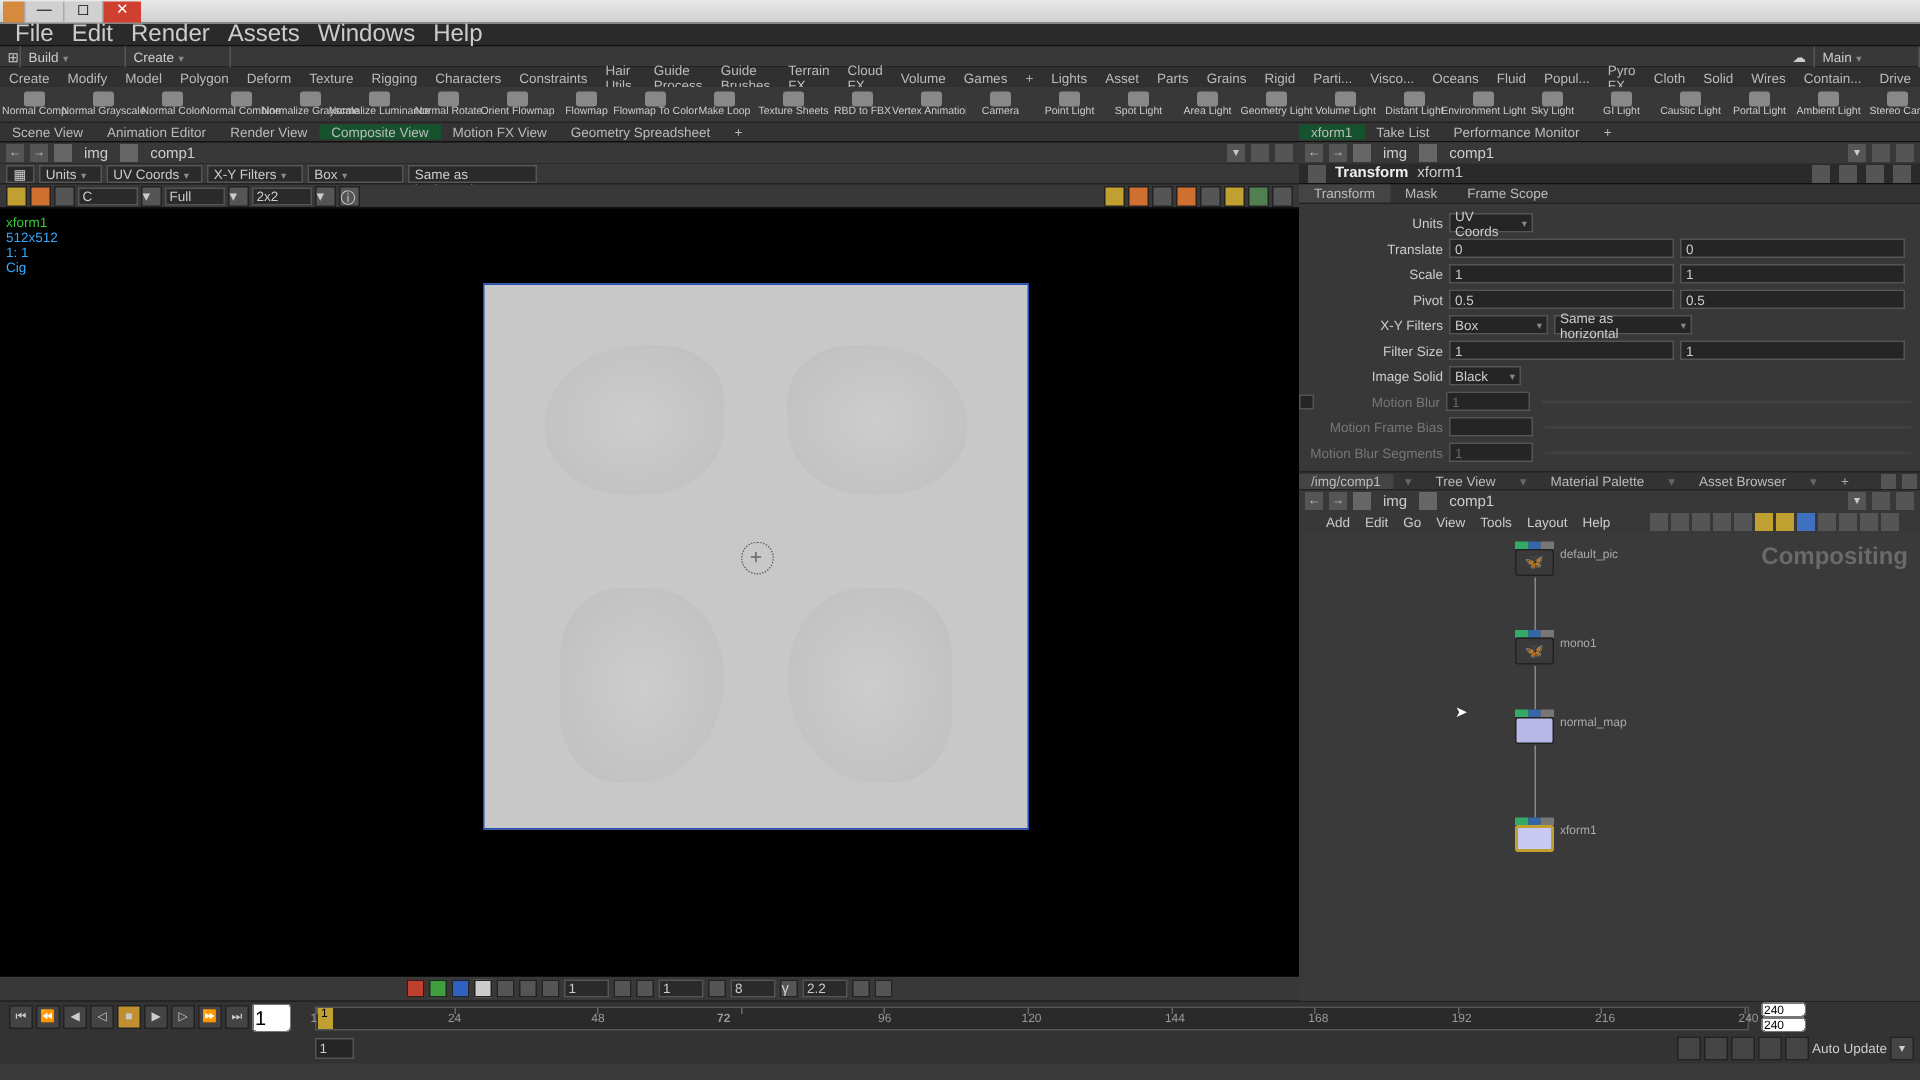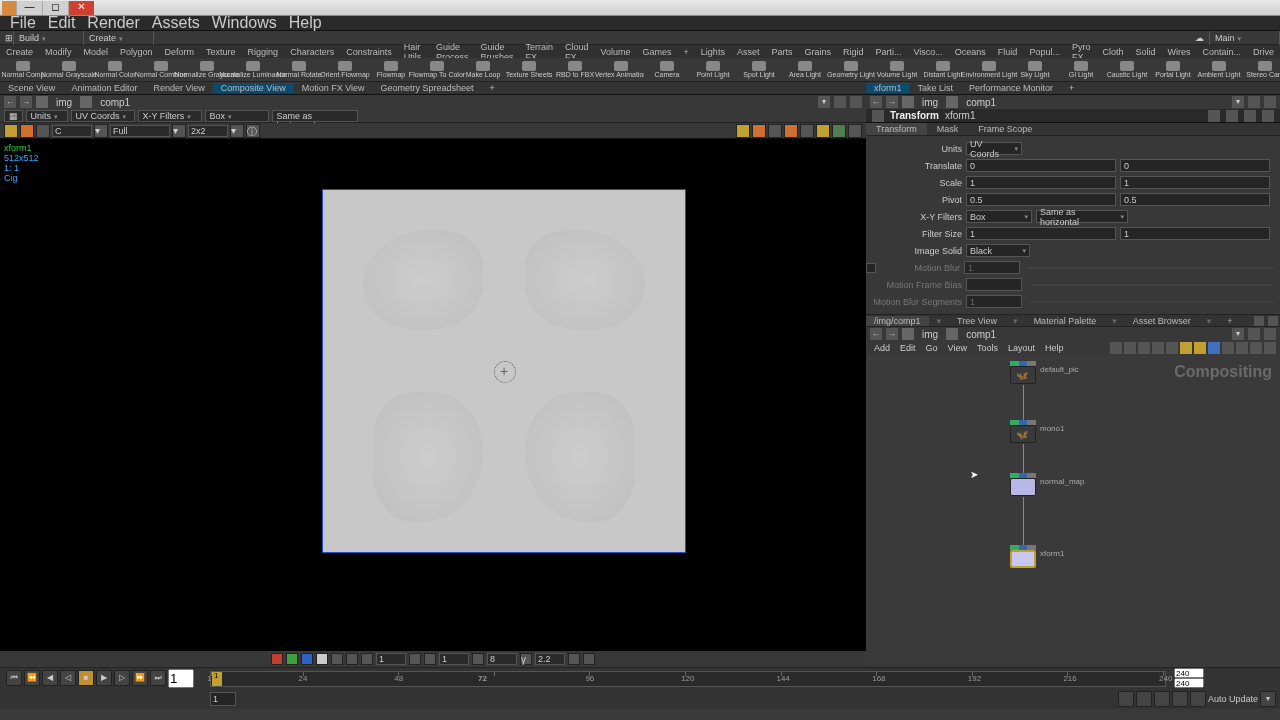--- a/index.html
+++ b/index.html
@@ -29,21 +29,21 @@
 
 
 .shelfbig { height:24px; background:#383838; display:flex; align-items:center; border-bottom:1px solid #222; }
 .shelfbtn { width:46px; height:22px; display:flex; flex-direction:column; align-items:center; justify-content:center; cursor:pointer; }
 .shelfbtn .ico { width:14px; height:10px; background:#888; border-radius:2px; }
 .shelfbtn .lbl { font-size:7px; color:#ccc; text-align:center; line-height:6px; margin-top:1px; white-space:nowrap; }
 
 
 .viewtabs { height:13px; background:#333; display:flex; align-items:center; font-size:9px; border-bottom:1px solid #111; }
 .viewtabs span { padding:0 8px; color:#bbb; cursor:pointer; }
-.viewtabs span.active { background:#0c4a6e; }
+.viewtabs span.active { background:#14532d; }
 
 
 .main { display:flex; height:572px; }
 .left { width:866px; background:#000; display:flex; flex-direction:column; }
 .right { width:414px; background:#383838; display:flex; flex-direction:column; }
 
 
 .pathbar { height:14px; background:#383838; display:flex; align-items:center; padding:0 4px; gap:4px; }
 .pathbar .nav { width:12px; height:12px; background:#555; cursor:pointer; text-align:center; line-height:12px; font-size:8px; }
 .pathbar .ico2 { width:12px; height:12px; background:#666; }
@@ -105,21 +105,21 @@
 .prow .chk { width:10px; height:10px; border:1px solid #555; background:#252525; }
 
 
 .nettabs { height:13px; background:#333; display:flex; font-size:9px; align-items:center; border-top:1px solid #222; border-bottom:1px solid #222;}
 .nettabs span { padding:0 8px; cursor:pointer; color:#bbb; }
 .nettabs span.active { background:#444; }
 .nettabs .plus { color:#aaa; }
 .nettabs .spacer { flex:1; }
 .nettabs .sq { width:10px; height:10px; background:#555; margin:0 2px; }
 
-.netmenu { height:14px; background:#383838; display:flex; align-items:center; font-size:9px; padding:0 4px; gap:2px; }
+.netmenu { height:14px; background:#383838; display:flex; align-items:center; font-size:9px; padding:0 14px; gap:2px; }
 .netmenu span { padding:0 4px; cursor:pointer; color:#ccc; }
 .netmenu .spacer { flex:1; }
 .netmenu .ib { width:12px; height:12px; background:#555; cursor:pointer; }
 .netmenu .ib.y { background:#c0a030; } .netmenu .ib.b { background:#4070c0; }
 
 .network { flex:1; background:#3a3a3a; position:relative; overflow:hidden; }
 .network .ctx { position:absolute; right:8px; top:8px; color:#6a6a6a; font-size:16px; font-weight:bold; }
 .node { position:absolute; width:26px; display:flex; flex-direction:column; align-items:center; }
 .node .body { width:26px; height:18px; background:#888; border:1px solid #222; border-radius:2px; display:flex; align-items:center; justify-content:center; font-size:10px; }
 .node .flags { width:26px; height:5px; display:flex; }
@@ -371,21 +371,21 @@
       <div class="box boxm arrow">X-Y Filters</div>
       <div class="box boxm arrow">Box</div>
       <div class="box boxl arrow">Same as horizontal</div>
     </div>
     <div class="iconstrip">
       <div class="ib y"></div>
       <div class="ib o"></div>
       <div class="ib"></div>
       <input style="width: 40px;" value="C">
       <div class="ib">▾</div>
-      <input style="width: 60px;" value="Full">
+      <input style="width: 40px;" value="Full">
       <div class="ib">▾</div>
       <input style="width: 40px;" value="2x2">
       <div class="ib">▾</div>
       <div class="ib">ⓘ</div>
       <div class="spacer"></div>
       <div class="ib y"></div>
       <div class="ib o"></div>
       <div class="ib"></div>
       <div class="ib o"></div>
       <div class="ib"></div>
@@ -483,21 +483,21 @@
           <div class="sel" style="width:66px">Box</div>
           <div class="sel" style="width:92px">Same as horizontal</div>
         </div>
       <div class="prow">
           <div class="lbl">Filter Size</div>
           <input style="width: 150px;" value="1">
           <input style="width: 150px;" value="1">
         </div>
       <div class="prow">
           <div class="lbl">Image Solid</div>
-          <div class="sel" style="width:64px">Black</div>
+          <div class="sel" style="width:48px">Black</div>
         </div>
       <div class="prow">
           <div class="chk" style="margin-left:-6px"></div>
           <div class="lbl dim" style="width:80px">Motion Blur</div>
           <input style="width: 56px; color: rgb(102, 102, 102);" disabled="" value="1">
           <div class="slider" style="opacity:.3"></div>
         </div>
       <div class="prow">
           <div class="lbl dim">Motion Frame Bias</div>
           <input style="width: 56px; color: rgb(102, 102, 102);" disabled="">

